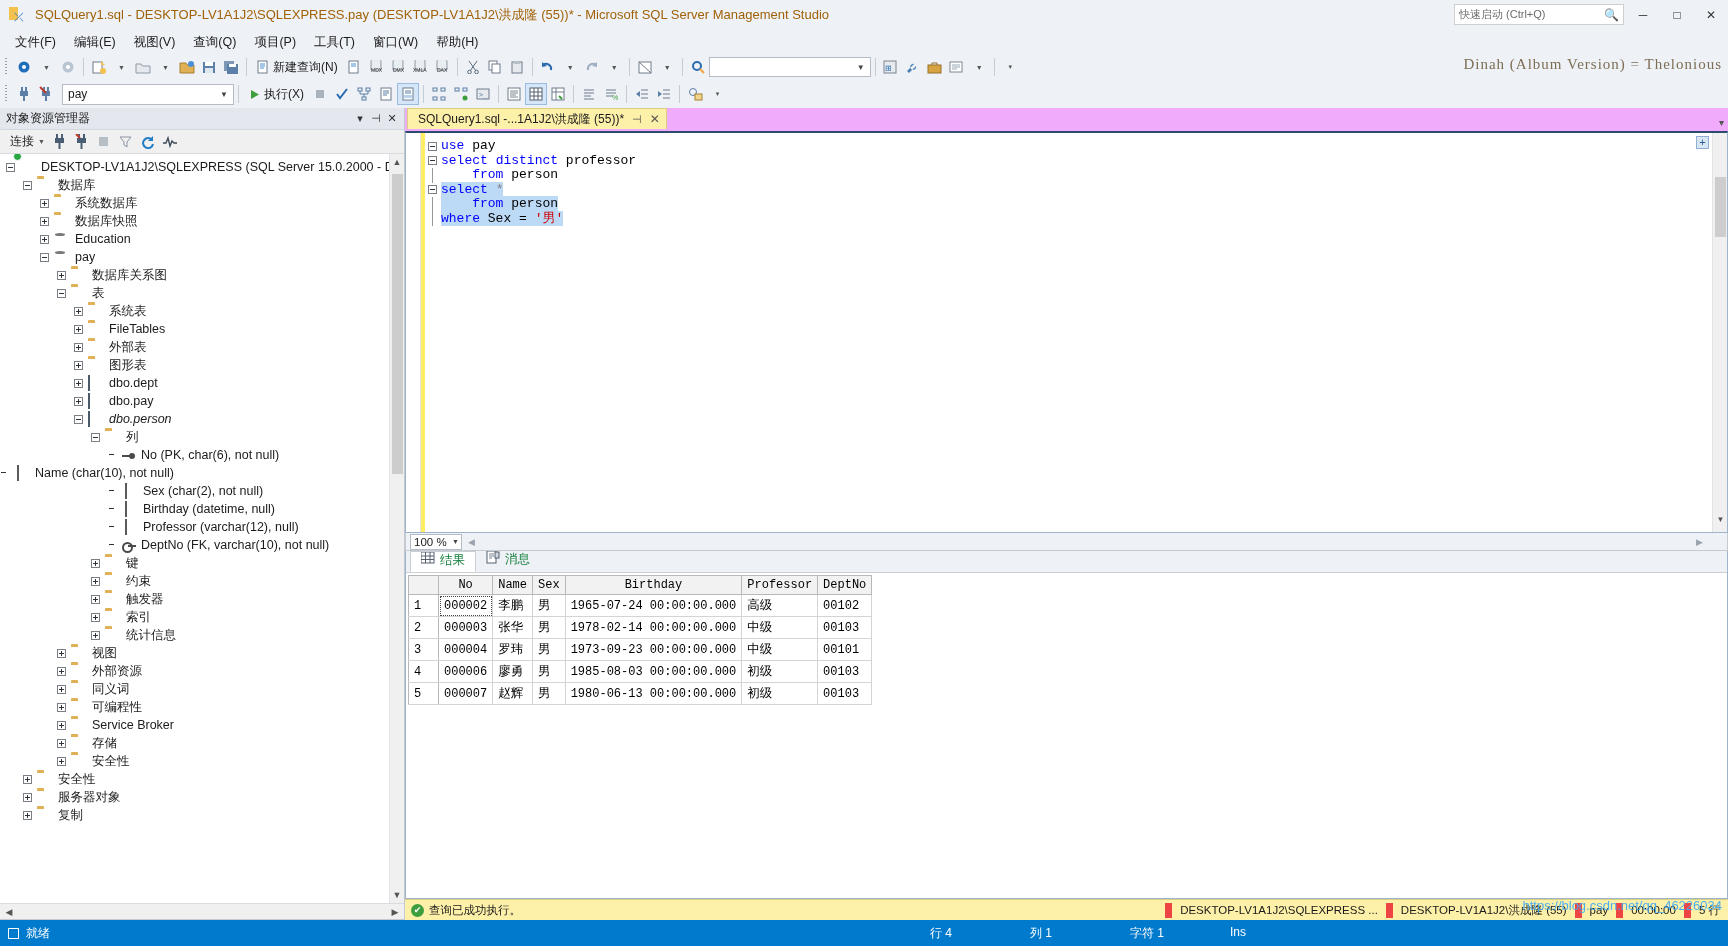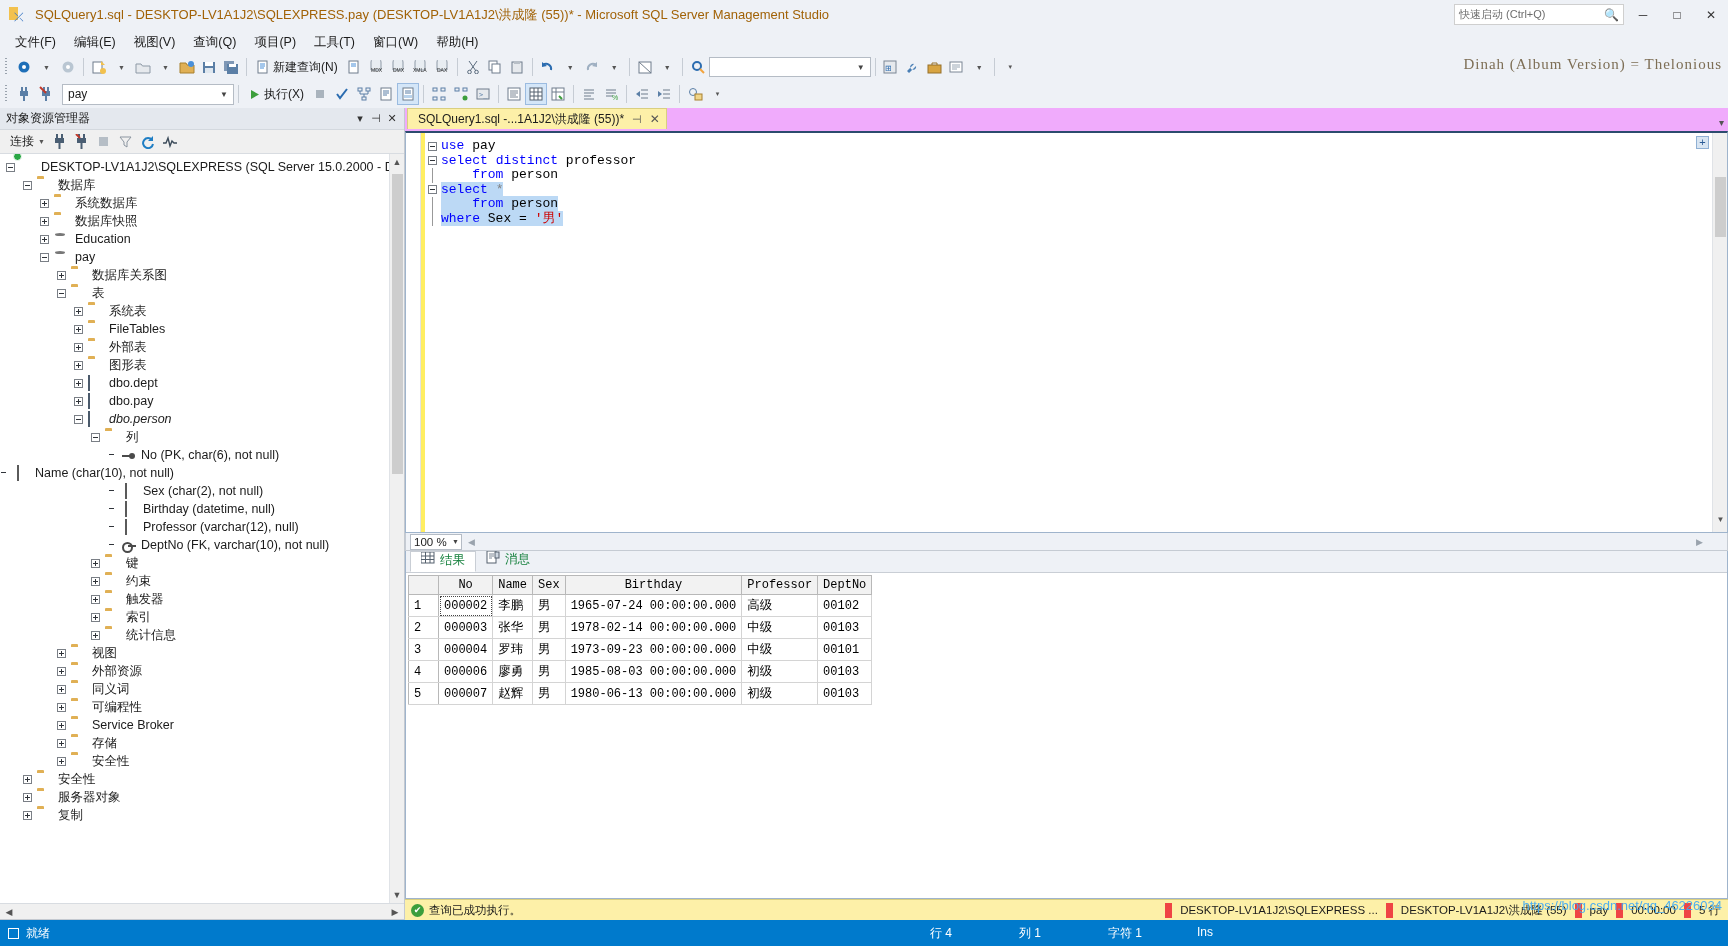--- a/index.html
+++ b/index.html
@@ -531,21 +531,21 @@
     background: #007acc;
     display: flex; align-items: center;
     color: #fff; font-size: 12px;
     flex: none;
     position: relative;
   }
   .vs-ready { display: flex; align-items: center; gap: 7px; padding-left: 8px; }
   .ready-box {
     width: 11px; height: 11px; border: 1px solid #fff;
   }
-  .vs-pos { position: absolute; display: flex; gap: 1px; left: 930px; }
+  .vs-pos { position: absolute; display: flex; gap: 12px; left: 930px; }
   .vs-pos span { width: 88px; }
   .watermark {
     position: absolute; right: 6px; top: -22px;
     color: #3fa9f5; font-size: 13px;
     font-family: "Liberation Sans", sans-serif;
     opacity: 0.92;
   }
   svg { display: block; }
 </style>
 </head>

